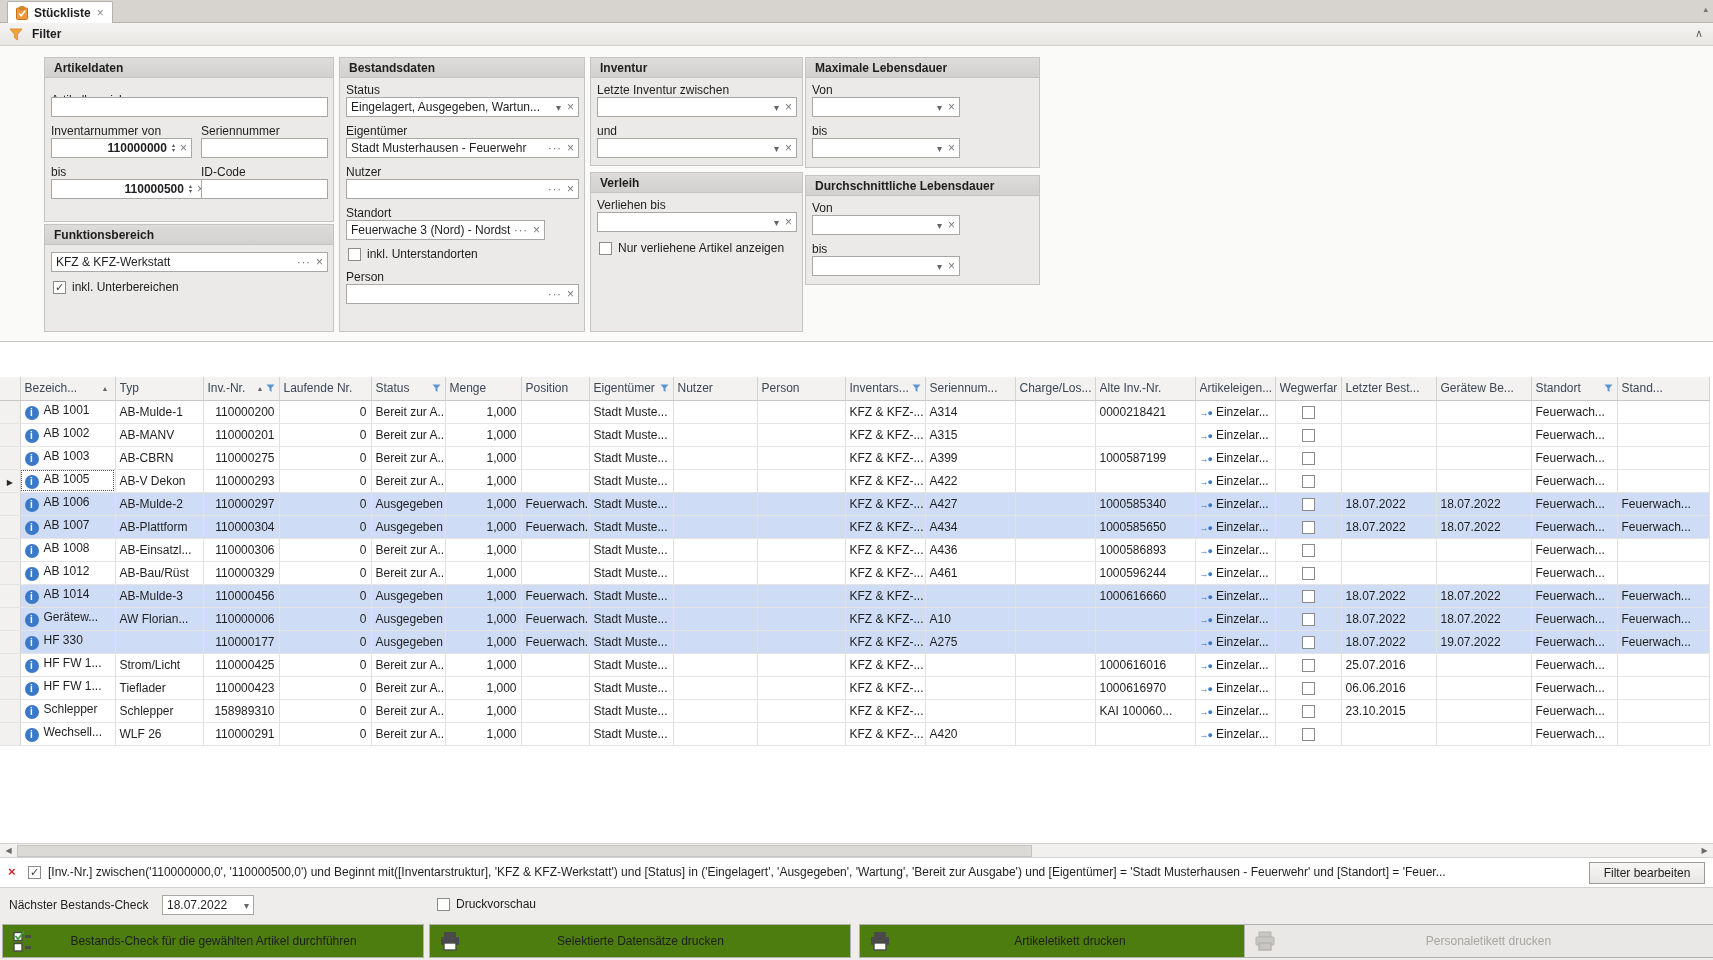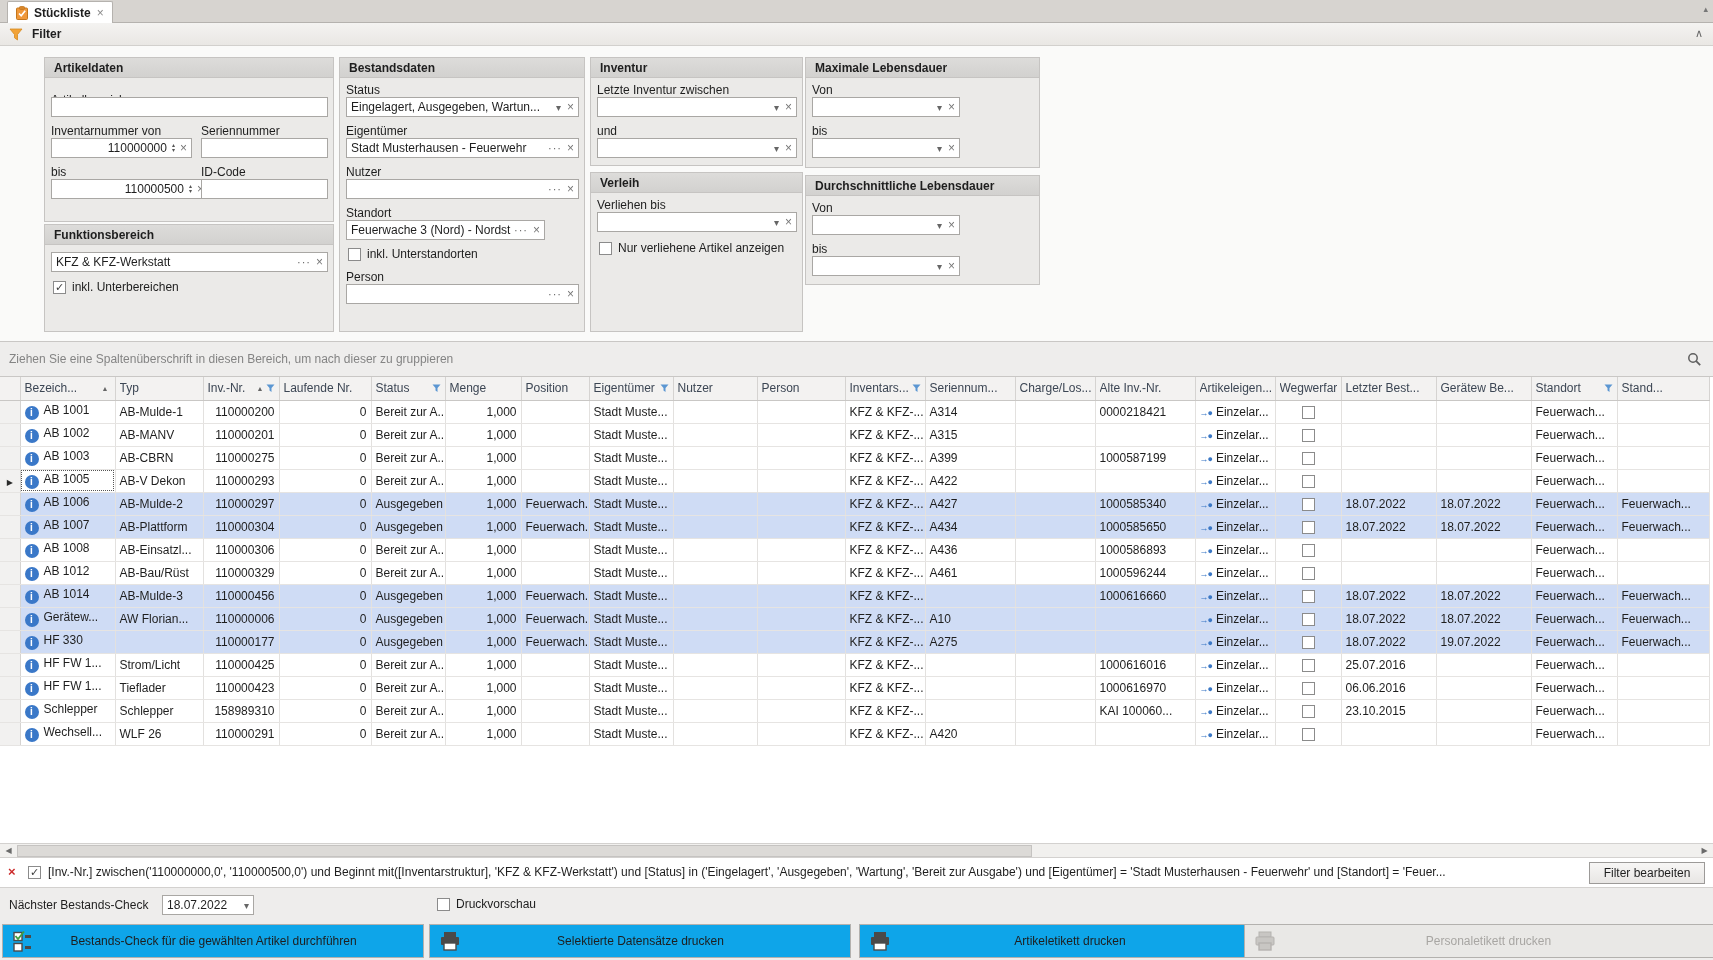--- a/index.html
+++ b/index.html
@@ -30,21 +30,21 @@
   
   #panel { position:absolute; left:0; top:46px; width:1713px; height:295px; background:#fafaf9; }
   .gbox { position:absolute; background:#ebeae8; border:1px solid #c6c4c2; }
   .gbox .ghead { height:20px; background:linear-gradient(#dddcda,#d2d1cf);
                  border-bottom:1px solid #c6c4c2; font-weight:bold; padding:3px 0 0 9px; }
   .flabel { position:absolute; white-space:nowrap; }
   .tinput { position:absolute; height:20px; background:#fff; border:1px solid #a9a7a4; }
   .combo { position:absolute; height:20px; background:#fff; border:1px solid #a9a7a4;
            display:flex; align-items:center; padding-left:4px; }
   .combo .val { flex:1; overflow:hidden; white-space:nowrap; }
-  .combo .val.r { text-align:right; padding-right:2px; }
+  .combo .val.r { text-align:right; padding-right:2px;font-weight:bold; }
   .ic { color:#666; padding:0 4px; font-size:10px; }
   .ic.ell { letter-spacing:1px; font-size:11px; padding:0 3px; }
   .ic.xbtn { color:#777; font-size:12px; padding:0 4px 0 2px; }
   .spin-col { display:flex; flex-direction:column; line-height:5px; font-size:6px; color:#555;
               padding:0 3px; }
   .cb { width:13px; height:13px; border:1px solid #8b8b8b; background:#fff;
         display:inline-block; position:relative; flex:none; }
   .cb.checked::after { content:"✓"; position:absolute; left:1px; top:-1px; font-size:11px; color:#3d3d3d; }
   .check-row { position:absolute; display:flex; align-items:center; gap:6px; white-space:nowrap; }
 
@@ -93,21 +93,21 @@
   #statusrow .cb { position:absolute; left:28px; top:8px; }
   #filter-expr { position:absolute; left:48px; top:7px; width:1532px; overflow:hidden;
                  white-space:nowrap; }
   #btn-editfilter { position:absolute; right:8px; top:4px; width:116px; height:22px;
                     background:linear-gradient(#f7f6f5,#e8e6e4); border:1px solid #9c9a98;
                     text-align:center; padding-top:3px; }
   #footer1 { position:absolute; left:0; top:888px; width:1713px; height:34px; background:#eeedec; }
   #next-check-combo { left:162px; top:7px; width:92px; }
   #footer1 .flabel { top:10px; }
   #footer2 { position:absolute; left:0; top:922px; width:1713px; height:38px; background:#eeedec; }
-  .bigbtn { position:absolute; top:2px; height:34px; background:#0ea5e9; border:1px solid #b3b1ae;
+  .bigbtn { position:absolute; top:2px; height:34px; background:#4d7c0f; border:1px solid #b3b1ae;
             display:flex; align-items:center; }
   .bigbtn .blabel { flex:1; text-align:center; padding-right:30px; }
   .bigbtn .bicon { margin-left:9px; width:22px; flex:none; }
   .bigbtn.disabled { background:#e9e8e6; color:#a8a6a3; }
   .bigbtn.disabled svg * { stroke:#b5b3b0 !important; fill:#c8c6c3 !important; }
 </style>
 </head>
 <body>
 
 <div id="tabstrip">
@@ -290,29 +290,20 @@
     <span class="flabel" style="left:6px; top:66px">bis</span>
     <div class="combo" style="left:6px; top:80px; width:148px">
       <span class="val"></span>
     <span class="ic dd">▾</span>
         <span class="ic xbtn">×</span>
       </div>
   </div>
 </div>
 
 <div id="gridwrap">
-  <div id="groupbar">
-    <span>Ziehen Sie eine Spaltenüberschrift in diesen Bereich, um nach dieser zu gruppieren</span>
-    <span id="searchbox">
-      <svg width="15" height="15" viewBox="0 0 15 15">
-        <circle cx="6" cy="6" r="4.2" fill="none" stroke="#5f5f5f" stroke-width="1.5"></circle>
-        <line x1="9.2" y1="9.2" x2="13.2" y2="13.2" stroke="#5f5f5f" stroke-width="1.8"></line>
-      </svg>
-    </span>
-  </div>
   <table id="grid">
       <colgroup>
         <col style="width:20px">
         <col style="width:95px">
         <col style="width:88px">
         <col style="width:76px">
         <col style="width:92px">
         <col style="width:74px">
         <col style="width:76px">
         <col style="width:68px">

